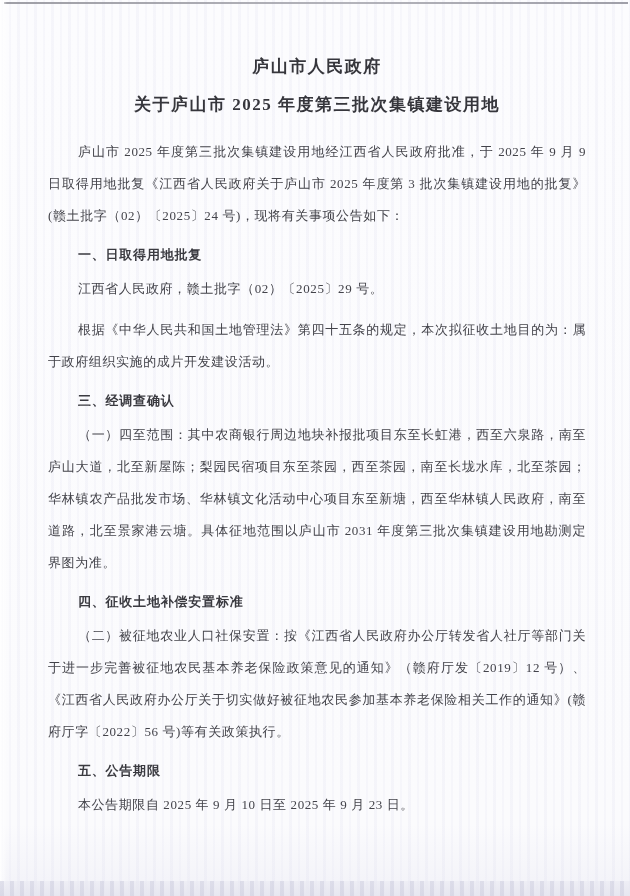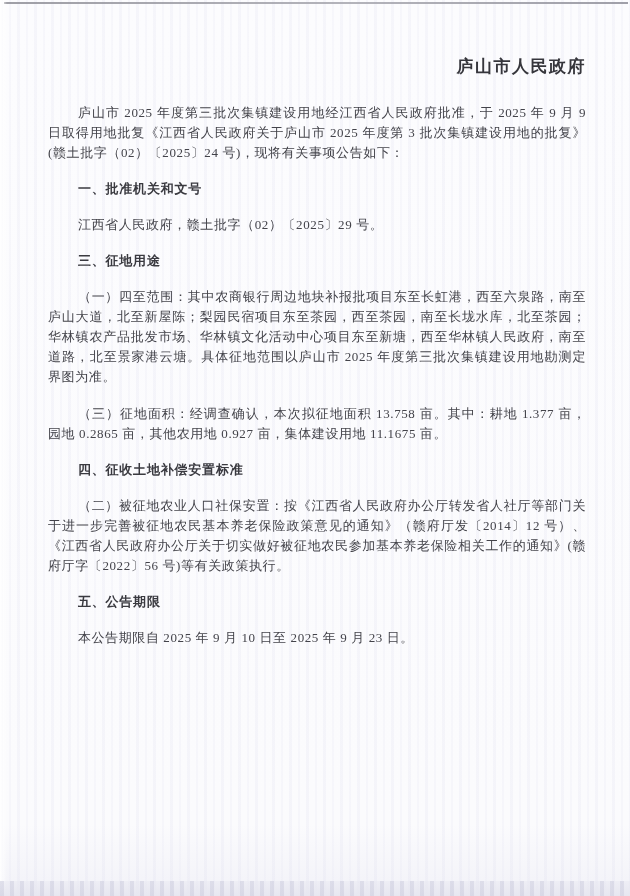--- a/index.html
+++ b/index.html
@@ -47,34 +47,34 @@
     width: 7px;
     background: linear-gradient(90deg, #ffffff, rgba(255,255,255,0));
   }
   .content {
     position: relative;
     box-sizing: border-box;
     padding: 48px 44px 0 48px;
   }
   .title-block { margin-bottom: 12px; }
   .title-line {
-    text-align: right;
+    text-align: center;
     font-size: 17px;
     font-weight: bold;
     line-height: 38px;
     letter-spacing: 1.5px;
     color: #36363c;
   }
   .body-para {
     font-size: 13px;
-    line-height: 20px;
+    line-height: 32px;
     letter-spacing: 0.6px;
     text-align: justify;
     text-indent: 2.3em;
-    margin: 17px 0;
+    margin: 9px 0;
     color: #43434a;
   }
   .sec-heading {
     font-family: "Liberation Sans", "DejaVu Sans", sans-serif;
     font-size: 13px;
     font-weight: bold;
     letter-spacing: 0.8px;
     text-indent: 2.3em;
     margin: 14px 0 8px 0;
     color: #3a3a40;
@@ -84,34 +84,35 @@
 <body>
 
 <div class="page">
   <div class="scan-top-edge"></div>
   <div class="scan-left-edge"></div>
 
   <div class="content">
 
     <div class="title-block">
       <div class="title-line">庐山市人民政府</div>
+      <div class="title-line">关于庐山市 2025 年度第三批次集镇建设用地</div>
     </div>
 
     <p class="body-para">庐山市 2025 年度第三批次集镇建设用地经江西省人民政府批准，于 2025 年 9 月 9 日取得用地批复《江西省人民政府关于庐山市 2025 年度第 3 批次集镇建设用地的批复》(赣土批字（02）〔2025〕24 号)，现将有关事项公告如下：</p>
 
-    <div class="sec-heading">一、批准机关和文号</div>
+    <div class="sec-heading">一、日取得用地批复</div>
     <p class="body-para">江西省人民政府，赣土批字（02）〔2025〕29 号。</p>
 
+    <p class="body-para">根据《中华人民共和国土地管理法》第四十五条的规定，本次拟征收土地目的为：属于政府组织实施的成片开发建设活动。</p>
 
-    <div class="sec-heading">三、征地用途</div>
-    <p class="body-para">（一）四至范围：其中农商银行周边地块补报批项目东至长虹港，西至六泉路，南至庐山大道，北至新屋陈；梨园民宿项目东至茶园，西至茶园，南至长垅水库，北至茶园；华林镇农产品批发市场、华林镇文化活动中心项目东至新塘，西至华林镇人民政府，南至道路，北至景家港云塘。具体征地范围以庐山市 2025 年度第三批次集镇建设用地勘测定界图为准。</p>
-    <p class="body-para">（三）征地面积：经调查确认，本次拟征地面积 13.758 亩。其中：耕地 1.377 亩，园地 0.2865 亩，其他农用地 0.927 亩，集体建设用地 11.1675 亩。</p>
+    <div class="sec-heading">三、经调查确认</div>
+    <p class="body-para">（一）四至范围：其中农商银行周边地块补报批项目东至长虹港，西至六泉路，南至庐山大道，北至新屋陈；梨园民宿项目东至茶园，西至茶园，南至长垅水库，北至茶园；华林镇农产品批发市场、华林镇文化活动中心项目东至新塘，西至华林镇人民政府，南至道路，北至景家港云塘。具体征地范围以庐山市 2031 年度第三批次集镇建设用地勘测定界图为准。</p>
 
     <div class="sec-heading">四、征收土地补偿安置标准</div>
-    <p class="body-para">（二）被征地农业人口社保安置：按《江西省人民政府办公厅转发省人社厅等部门关于进一步完善被征地农民基本养老保险政策意见的通知》（赣府厅发〔2014〕12 号）、《江西省人民政府办公厅关于切实做好被征地农民参加基本养老保险相关工作的通知》(赣府厅字〔2022〕56 号)等有关政策执行。</p>
+    <p class="body-para">（二）被征地农业人口社保安置：按《江西省人民政府办公厅转发省人社厅等部门关于进一步完善被征地农民基本养老保险政策意见的通知》（赣府厅发〔2019〕12 号）、《江西省人民政府办公厅关于切实做好被征地农民参加基本养老保险相关工作的通知》(赣府厅字〔2022〕56 号)等有关政策执行。</p>
 
     <div class="sec-heading">五、公告期限</div>
     <p class="body-para">本公告期限自 2025 年 9 月 10 日至 2025 年 9 月 23 日。</p>
 
   </div>
 
   <div class="scan-bottom-edge"></div>
 </div>
 
 </body></html>

